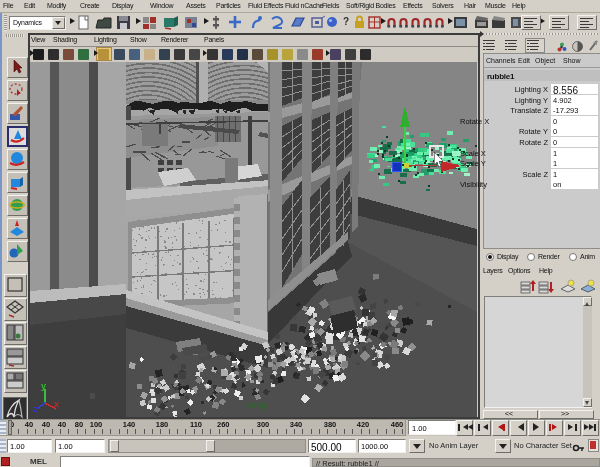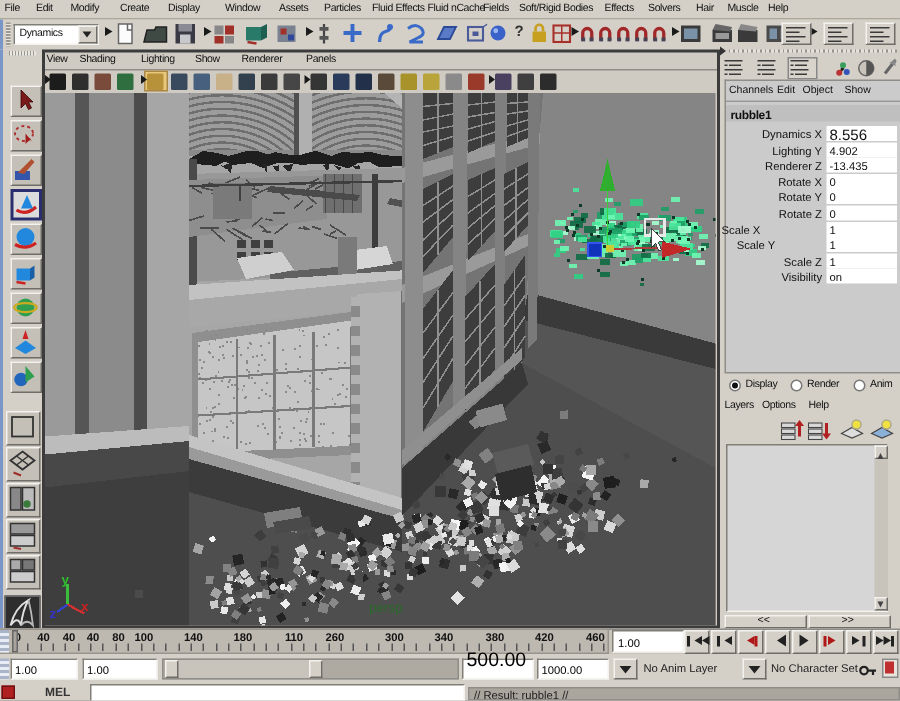--- a/index.html
+++ b/index.html
@@ -1418,48 +1418,48 @@
       <polygon points="9,1 5,4 9,6" fill="#888"></polygon>
     </svg></div>
 <div class="abs" style="left:483px;top:53px;width:117px;height:195px;background:#cbcbcb;border-top:1px solid #8f8d88;border-left:1px solid #8f8d88"></div>
 <span class="abs" style="left:486px;top:57px;font-size:7px;color:#111">Channels</span>
 <span class="abs" style="left:518px;top:57px;font-size:7px;color:#111">Edit</span>
 <span class="abs" style="left:535px;top:57px;font-size:7px;color:#111">Object</span>
 <span class="abs" style="left:563px;top:57px;font-size:7px;color:#111">Show</span>
 <div class="abs" style="left:484px;top:67px;width:116px;height:1px;background:#999"></div>
 <div class="abs" style="left:484px;top:70px;width:116px;height:11px;background:#bfbfbf"></div>
 <span class="abs t" style="left:487px;top:72px;font-weight:bold;font-size:8px">rubble1</span>
-<span class="abs" style="left:460px;top:85px;width:88px;text-align:right;font-size:7.5px;color:#111">Dynamics X</span>
+<span class="abs" style="left:460px;top:85px;width:88px;text-align:right;font-size:7.5px;color:#111">Lighting X</span>
 <div class="abs" style="left:551px;top:84px;width:47px;height:10px;background:#fff"></div>
 <span class="abs" style="left:553px;top:85px;font-size:10px;color:#111">8.556</span>
 <span class="abs" style="left:460px;top:96px;width:88px;text-align:right;font-size:7.5px;color:#111">Lighting Y</span>
 <div class="abs" style="left:551px;top:95px;width:47px;height:10px;background:#fff"></div>
 <span class="abs" style="left:553px;top:96px;font-size:7.5px;color:#111">4.902</span>
-<span class="abs" style="left:460px;top:106px;width:88px;text-align:right;font-size:7.5px;color:#111">Renderer Z</span>
+<span class="abs" style="left:460px;top:106px;width:88px;text-align:right;font-size:7.5px;color:#111">Translate Z</span>
 <div class="abs" style="left:551px;top:105px;width:47px;height:10px;background:#fff"></div>
-<span class="abs" style="left:553px;top:106px;font-size:7.5px;color:#111">-13.435</span>
-<span class="abs" style="left:460px;top:117px;width:88px;text-align:right;font-size:7.5px;color:#111">Rotate X</span>
+<span class="abs" style="left:553px;top:106px;font-size:7.5px;color:#111">-17.293</span>
+<span class="abs" style="left:460px;top:117px;width:88px;font-size:7.5px;color:#111">Rotate X</span>
 <div class="abs" style="left:551px;top:116px;width:47px;height:10px;background:#fff"></div>
 <span class="abs" style="left:553px;top:117px;font-size:7.5px;color:#111">0</span>
 <span class="abs" style="left:460px;top:127px;width:88px;text-align:right;font-size:7.5px;color:#111">Rotate Y</span>
 <div class="abs" style="left:551px;top:126px;width:47px;height:10px;background:#fff"></div>
 <span class="abs" style="left:553px;top:127px;font-size:7.5px;color:#111">0</span>
 <span class="abs" style="left:460px;top:138px;width:88px;text-align:right;font-size:7.5px;color:#111">Rotate Z</span>
 <div class="abs" style="left:551px;top:137px;width:47px;height:10px;background:#fff"></div>
 <span class="abs" style="left:553px;top:138px;font-size:7.5px;color:#111">0</span>
-<span class="abs" style="left:450px;top:149px;width:88px;text-align:center;font-size:7.5px;color:#111">Scale X</span>
+<span class="abs" style="left:460px;top:149px;width:88px;text-align:left;font-size:7.5px;color:#111">Scale X</span>
 <div class="abs" style="left:551px;top:148px;width:47px;height:10px;background:#fff"></div>
 <span class="abs" style="left:553px;top:149px;font-size:7.5px;color:#111">1</span>
-<span class="abs" style="left:460px;top:159px;width:88px;text-align:center;font-size:7.5px;color:#111">Scale Y</span>
+<span class="abs" style="left:460px;top:159px;width:88px;text-align:left;font-size:7.5px;color:#111">Scale Y</span>
 <div class="abs" style="left:551px;top:158px;width:47px;height:10px;background:#fff"></div>
 <span class="abs" style="left:553px;top:159px;font-size:7.5px;color:#111">1</span>
 <span class="abs" style="left:460px;top:170px;width:88px;text-align:right;font-size:7.5px;color:#111">Scale Z</span>
 <div class="abs" style="left:551px;top:169px;width:47px;height:10px;background:#fff"></div>
 <span class="abs" style="left:553px;top:170px;font-size:7.5px;color:#111">1</span>
-<span class="abs" style="left:460px;top:180px;width:88px;text-align:right;font-size:7.5px;color:#111">Visibility</span>
+<span class="abs" style="left:460px;top:180px;width:88px;font-size:7.5px;color:#111">Visibility</span>
 <div class="abs" style="left:551px;top:179px;width:47px;height:10px;background:#fff"></div>
 <span class="abs" style="left:553px;top:180px;font-size:7.5px;color:#111">on</span>
 <div class="abs" style="left:483px;top:248px;width:117px;height:171px;background:#d4d0c8;border-top:1px solid #8f8d88"></div>
 <div class="abs" style="left:486px;top:253px;width:8px;height:8px;border-radius:50%;background:#fff;border:1px solid #777"></div>
 <div class="abs" style="left:488px;top:255px;width:4px;height:4px;border-radius:50%;background:#111"></div>
 <div class="abs" style="left:527px;top:253px;width:8px;height:8px;border-radius:50%;background:#fff;border:1px solid #777"></div>
 <div class="abs" style="left:569px;top:253px;width:8px;height:8px;border-radius:50%;background:#fff;border:1px solid #777"></div>
 <span class="abs t" style="left:497px;top:253px">Display</span>
 <span class="abs t" style="left:538px;top:253px">Render</span>
 <span class="abs t" style="left:580px;top:253px">Anim</span>
@@ -1595,21 +1595,21 @@
 <div class="abs" style="left:0px;top:439px;width:6px;height:14px;background:repeating-linear-gradient(#aab4c8 0 2px,#e8ecf4 2px 4px)"></div>
 <div class="abs sunken" style="left:7px;top:439px;width:45px;height:14px"></div>
 <span class="abs" style="left:10px;top:442px;font-size:7.5px">1.00</span>
 <div class="abs sunken" style="left:55px;top:439px;width:50px;height:14px"></div>
 <span class="abs" style="left:58px;top:442px;font-size:7.5px">1.00</span>
 <div class="abs" style="left:108px;top:439px;width:198px;height:14px;background:#aeaaa2;border:1px solid #8f8d88"></div>
 <div class="abs" style="left:110px;top:440px;width:96px;height:12px;background:#c8c4bc"></div>
 <div class="abs raised" style="left:110px;top:440px;width:9px;height:12px"></div>
 <div class="abs raised" style="left:206px;top:440px;width:9px;height:12px"></div>
 <div class="abs sunken" style="left:308px;top:439px;width:48px;height:14px"></div>
-<span class="abs" style="left:311px;top:432px;font-size:13px">500.00</span>
+<span class="abs" style="left:311px;top:442px;font-size:10px">500.00</span>
 <div class="abs sunken" style="left:358px;top:439px;width:48px;height:14px"></div>
 <span class="abs" style="left:361px;top:442px;font-size:7.5px">1000.00</span>
 <div class="abs raised" style="left:409px;top:439px;width:16px;height:14px"></div>
 <div class="abs" style="left:413px;top:444px;border:4px solid transparent;border-top:5px solid #222;width:0;height:0"></div>
 <span class="abs" style="left:429px;top:441px;font-size:7.5px;color:#222">No Anim Layer</span>
 <div class="abs raised" style="left:495px;top:439px;width:16px;height:14px"></div>
 <div class="abs" style="left:499px;top:444px;border:4px solid transparent;border-top:5px solid #222;width:0;height:0"></div>
 <span class="abs" style="left:514px;top:441px;font-size:7.5px;color:#222">No Character Set</span>
 <div class="abs" style="left:572px;top:440px;width:14px;height:12px"><svg width="14" height="12">
       <circle cx="4" cy="6" r="2.5" fill="none" stroke="#222" stroke-width="1.5"></circle>

